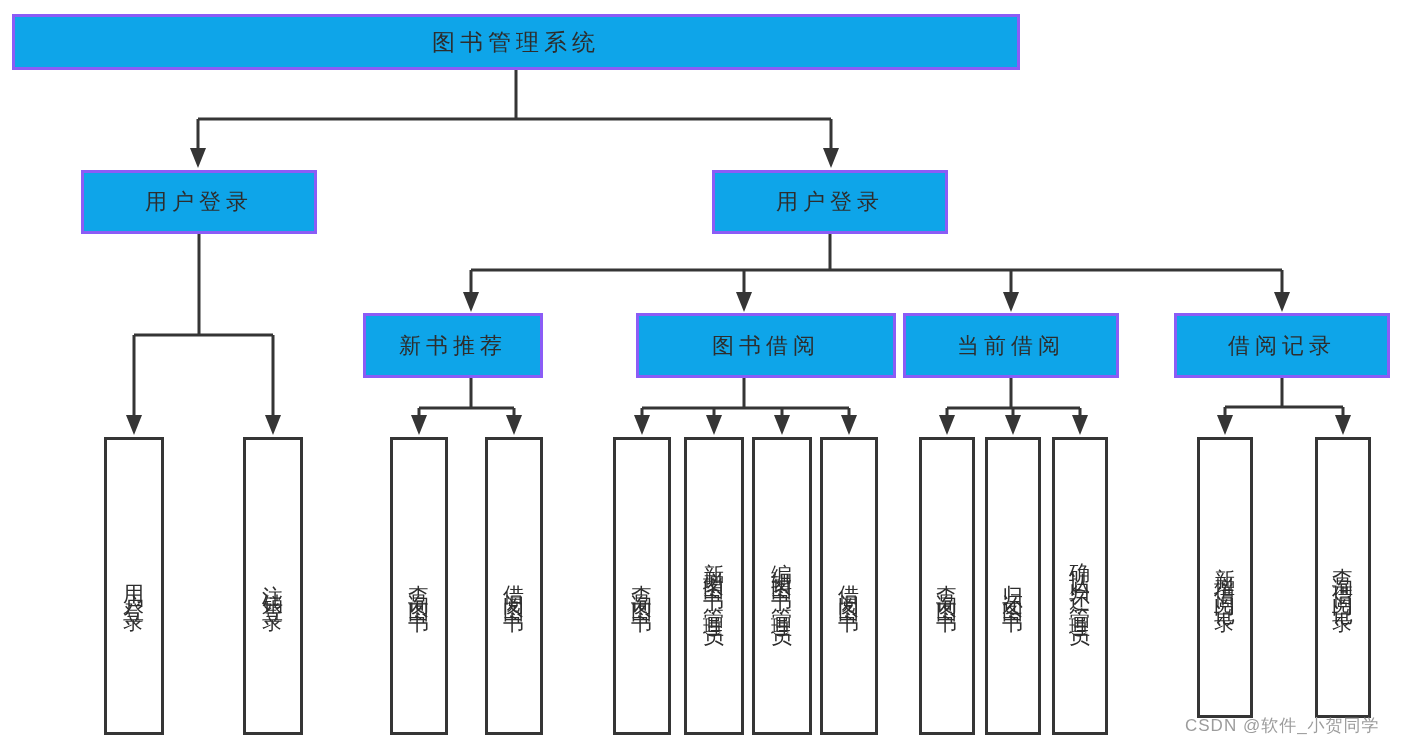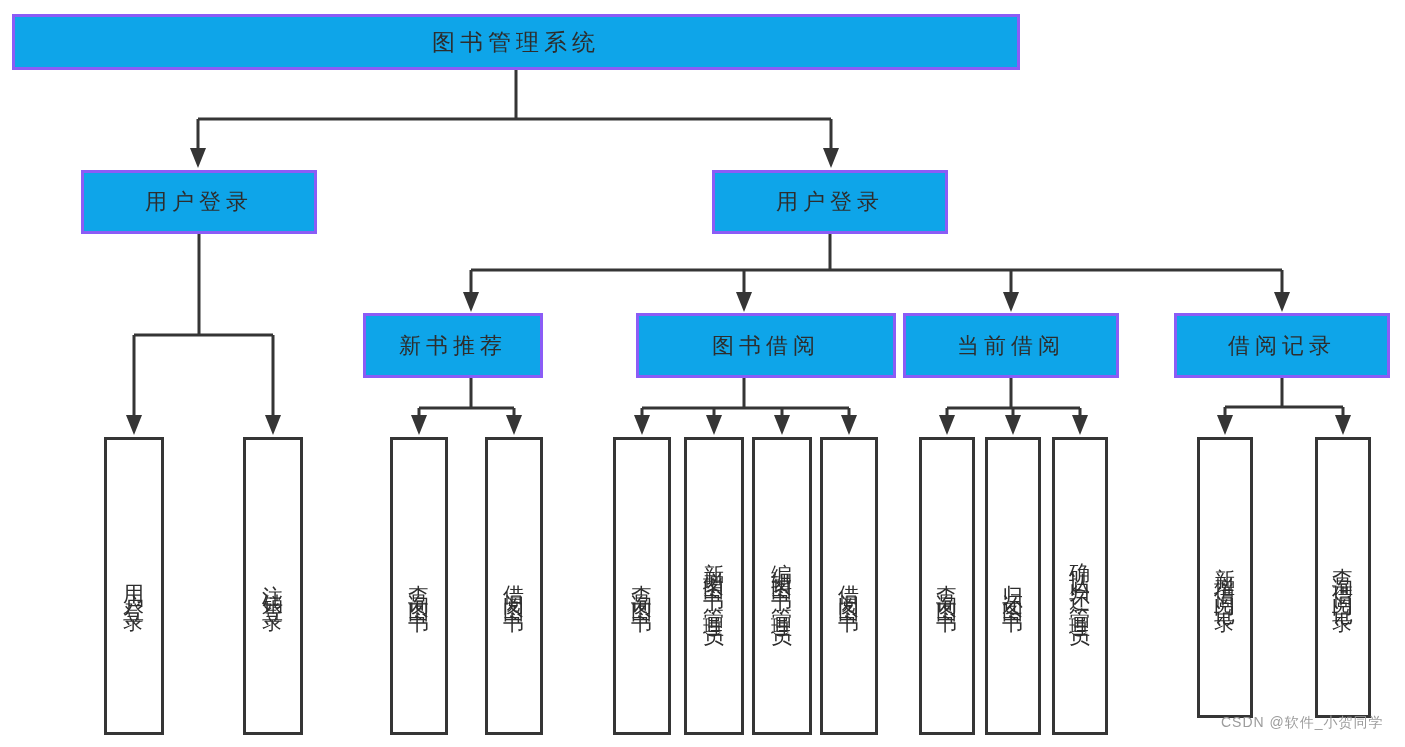--- a/index.html
+++ b/index.html
@@ -30,22 +30,22 @@
     box-sizing:border-box;
   }
   .vbox span{
     writing-mode:vertical-rl;
     font-size:21px;
     letter-spacing:9px;
     line-height:1;
   }
   .watermark{
     position:absolute;
-    left:1221px;top:714px;
-    font-size:14px;
+    left:1185px;top:714px;
+    font-size:17px;
     color:#9c9c9c;
     letter-spacing:1px;
   }
 </style>
 </head>
 <body>
 
 <div id="stage">
 
   <svg class="wires" viewBox="0 0 1405 747" xmlns="http://www.w3.org/2000/svg">

